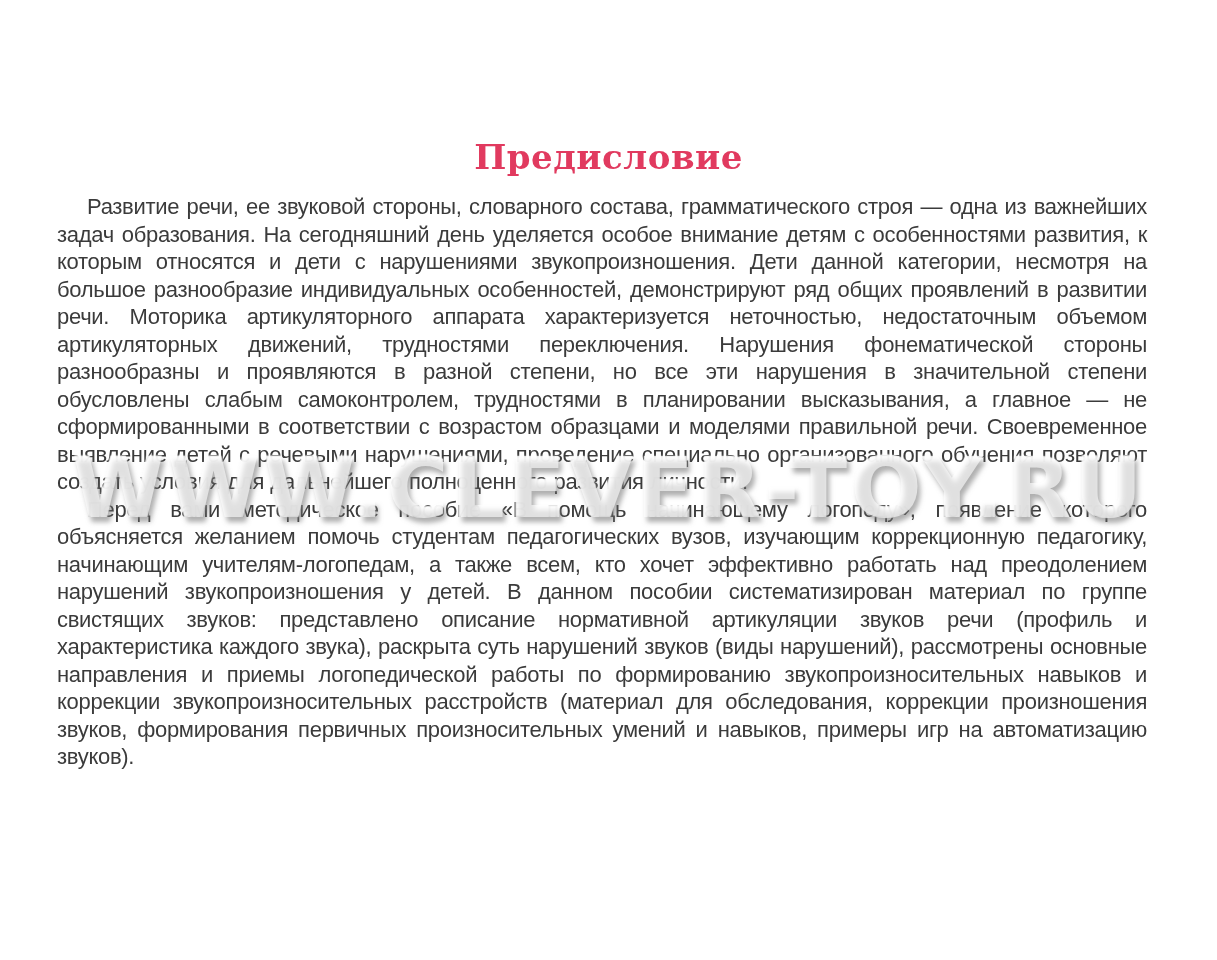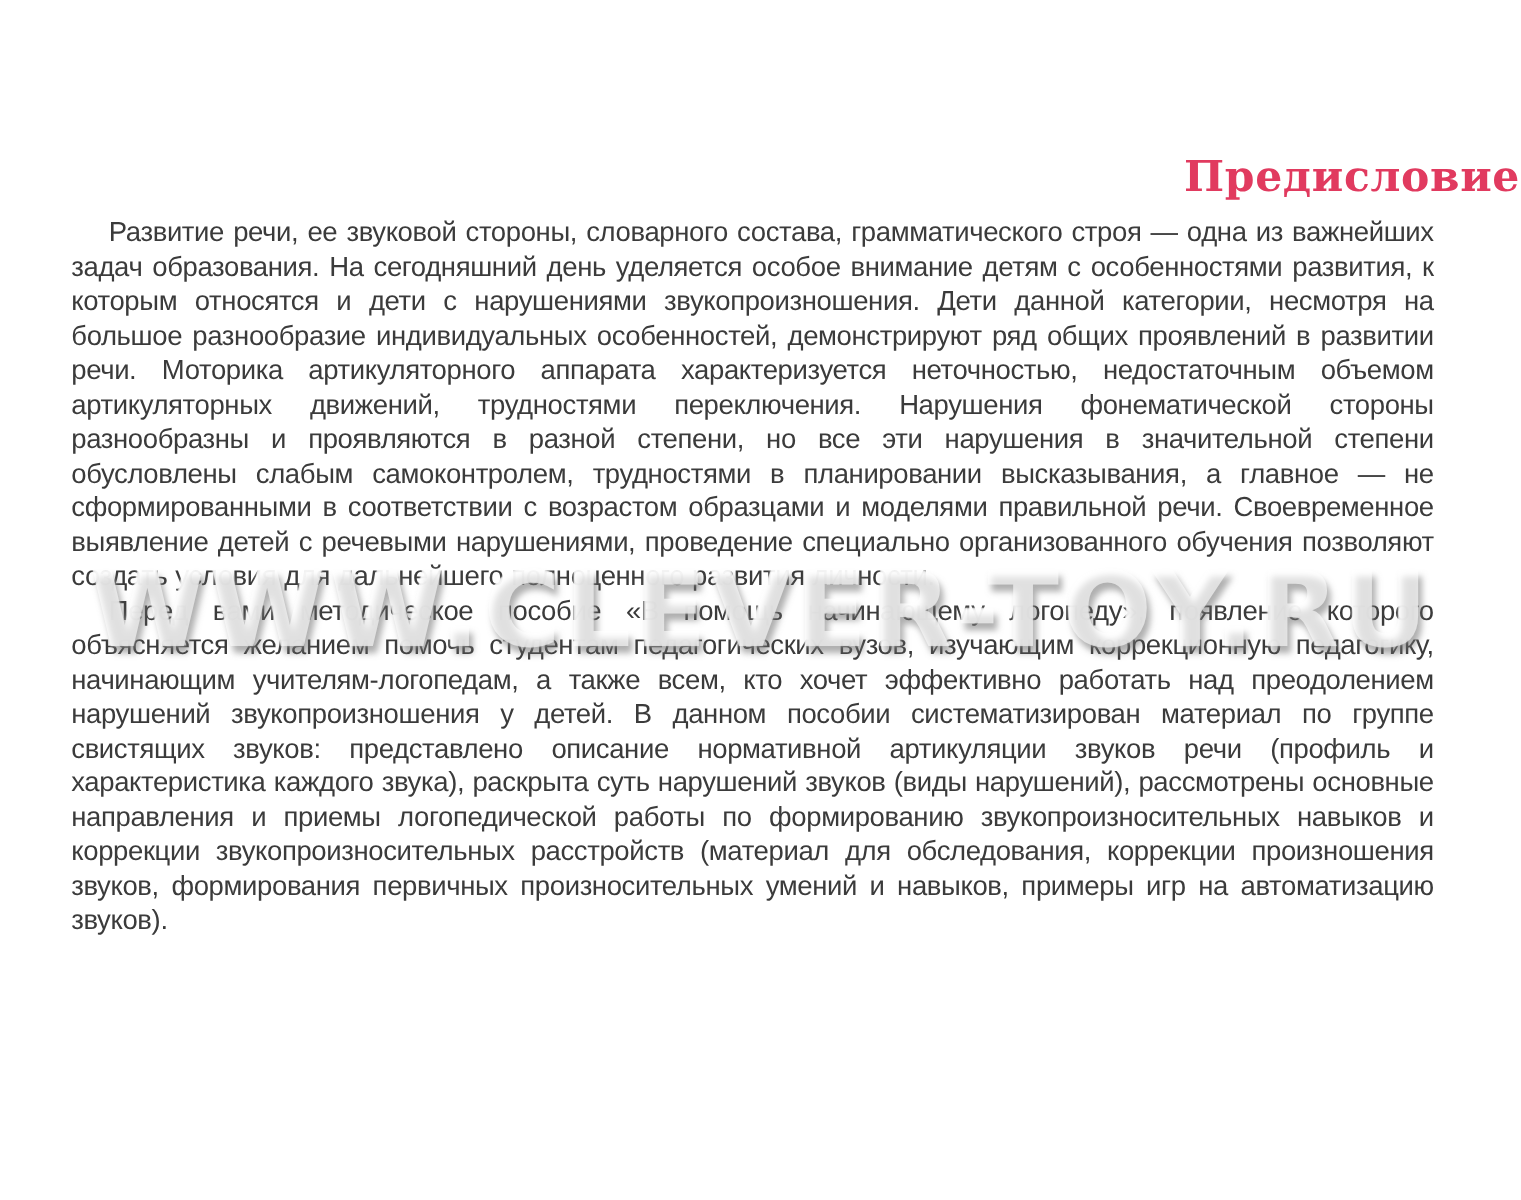--- a/index.html
+++ b/index.html
@@ -9,23 +9,23 @@
   }
   .page {
     position: relative;
     width: 1217px;
     height: 960px;
     background: #ffffff;
     overflow: hidden;
     font-family: "Liberation Sans", sans-serif;
   }
   .page-title {
-    margin: 1px;
+    margin: 16px;
     padding-top: 121px;
-    text-align: right;
+    text-align: center;
     font-family: "DejaVu Serif", "Liberation Serif", serif;
     font-weight: bold;
     font-size: 34px;
     line-height: 40px;
     letter-spacing: 0.5px;
   }
   .content {
     position: relative;
     margin: 10px 70px 0 57px;
     z-index: 1;

